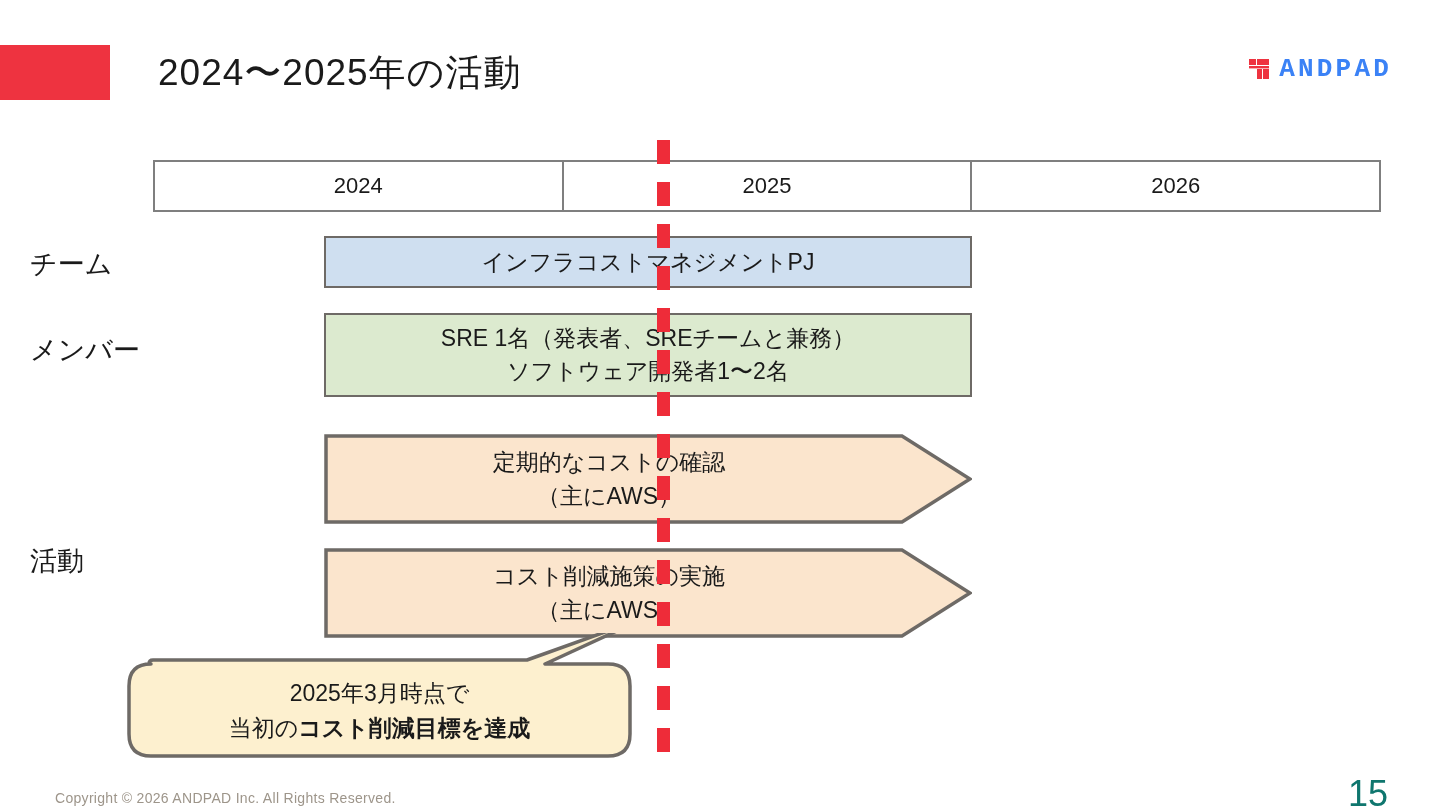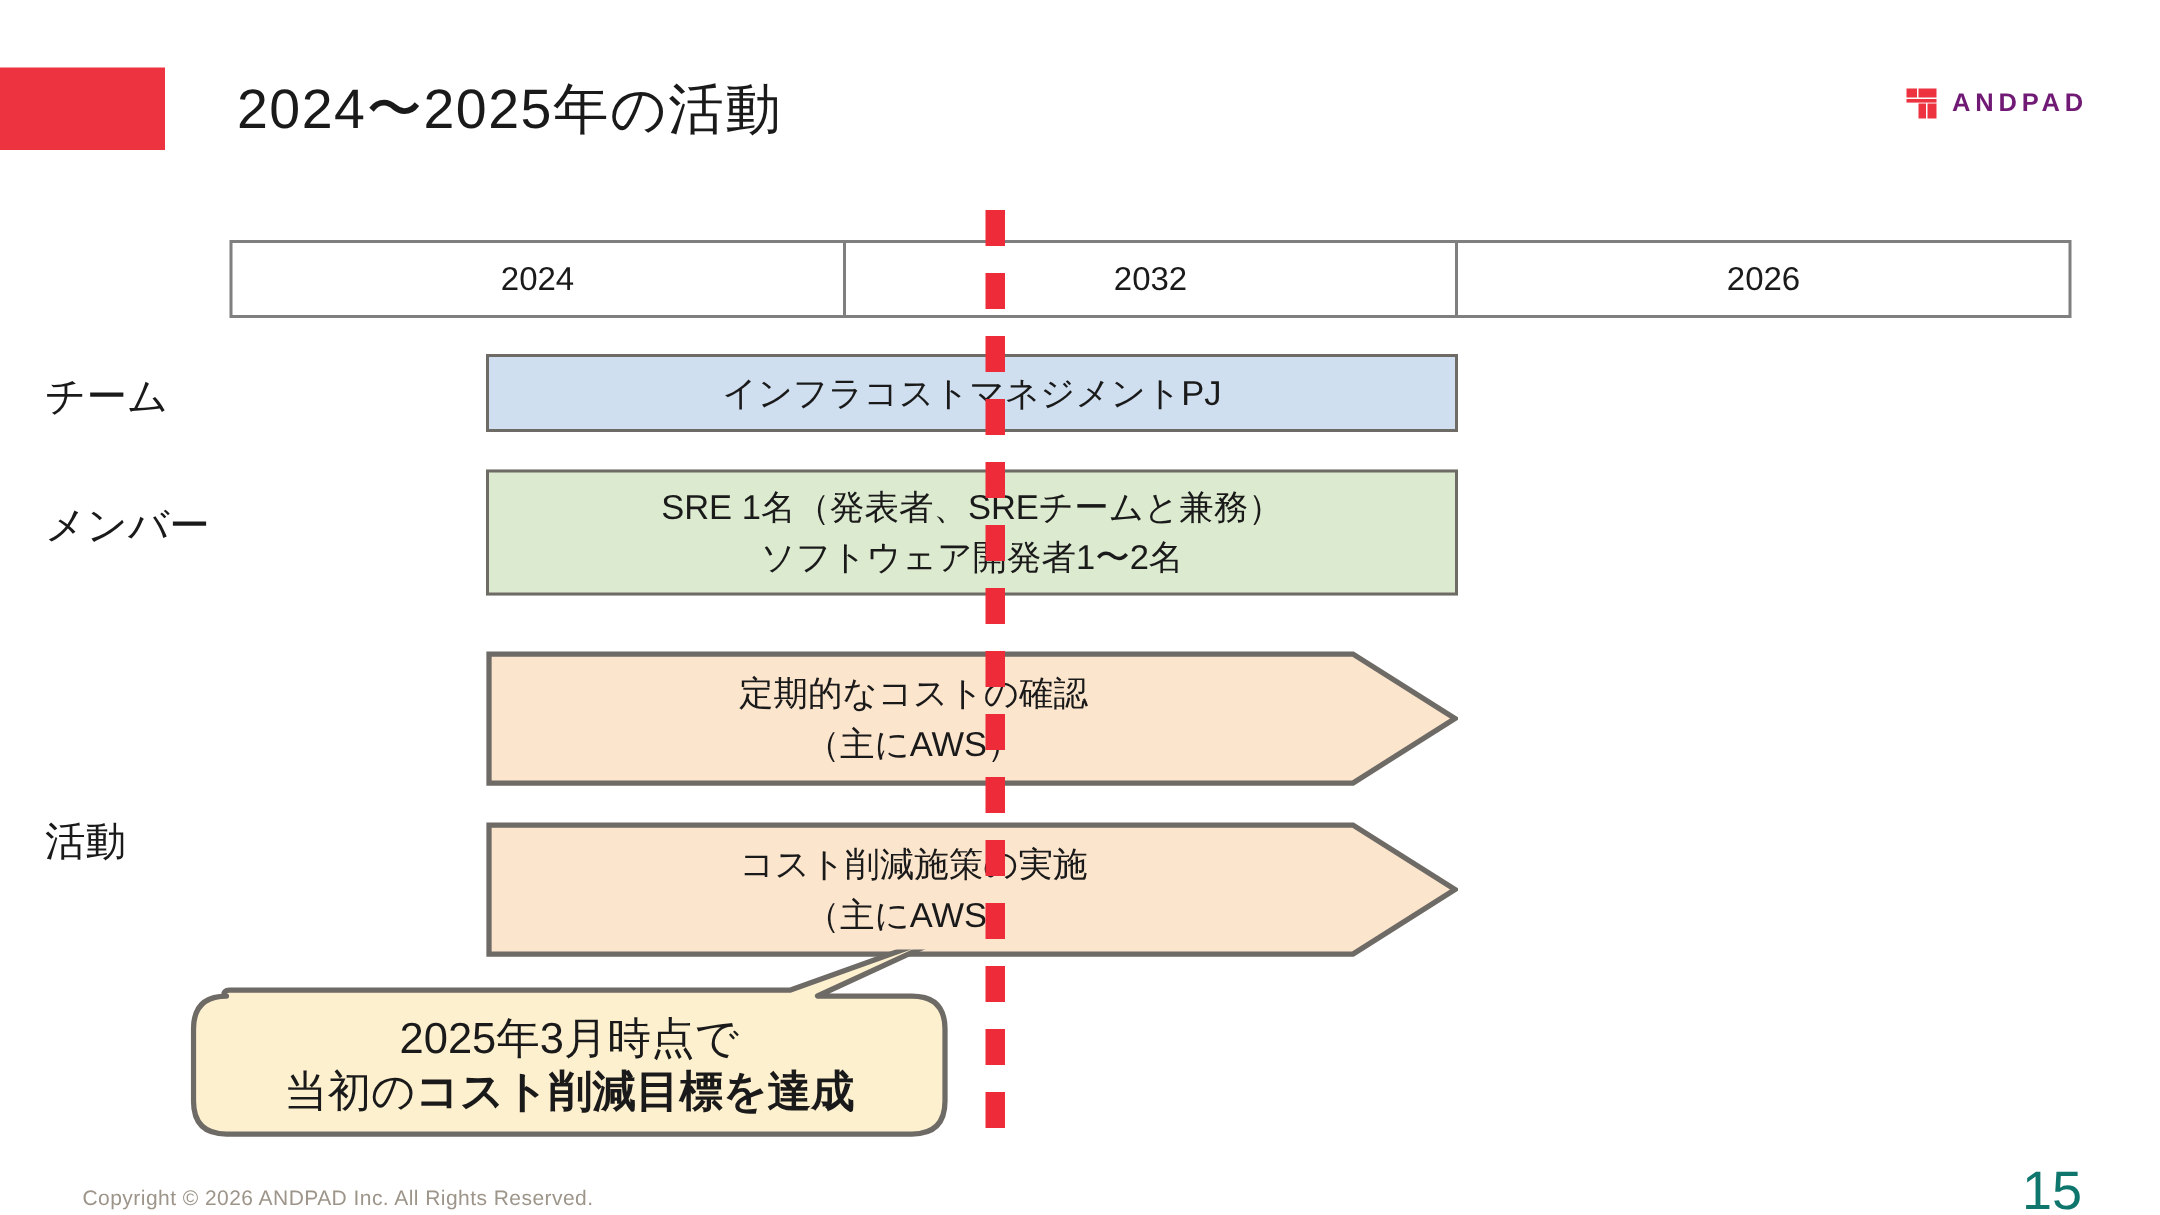--- a/index.html
+++ b/index.html
@@ -21,22 +21,22 @@
     position: absolute; left: 158px; top: 46px;
     font-size: 37px; font-weight: 400; color: #1a1a1a;
     letter-spacing: 1px; line-height: 54px; white-space: nowrap;
   }
   .logo {
     position: absolute; right: 48px; top: 58px;
     display: flex; align-items: center; gap: 9px;
   }
   .logo-mark { width: 22px; height: 22px; display: block; }
   .logo-text {
-    font-size: 17px; font-weight: 700; color: #701a75;
-    letter-spacing: 3.2px; line-height: 22px;
+    font-size: 26px; font-weight: 700; color: #3b82f6;
+    letter-spacing: 3.2px; line-height: 22px; font-family: Liberation Mono, monospace;
   }
 
   
   .year-row {
     position: absolute; left: 153px; top: 160px;
     width: 1228px; height: 52px;
     display: flex;
     border: 2px solid #7f7f7f;
     background: #fff;
   }
@@ -99,21 +99,21 @@
     font-size: 23px; color: #1a1a1a; line-height: 34px; text-align: center;
   }
 
   
   .callout { position: absolute; z-index: 4; }
   .callout svg { position: absolute; inset: 0; width: 100%; height: 100%; display: block; }
   .callout-text {
     position: absolute; left: 0; right: 0; top: 31px; bottom: 0;
     display: flex; flex-direction: column;
     align-items: center; justify-content: center;
-    font-size: 29px; color: #1a1a1a; line-height: 35px; text-align: center;
+    font-size: 23px; color: #1a1a1a; line-height: 35px; text-align: center;
   }
   .callout-text .b { font-weight: 700; }
   .callout-left  { left: 127px; top: 633px;  width: 505px; height: 125px; }
   .callout-right { left: 698px; top: 633px;  width: 495px; height: 125px; }
 
   
   .copyright {
     position: absolute; left: 55px; top: 790px;
     font-size: 14px; color: #9d958a; letter-spacing: .3px;
   }
@@ -136,21 +136,21 @@
       <rect x="9" y="1" width="12" height="6" fill="#ee3340"></rect>
       <rect x="1" y="8" width="20" height="2.4" fill="#ee3340"></rect>
       <rect x="9" y="11" width="5" height="10" fill="#ee3340"></rect>
       <rect x="15" y="11" width="6" height="10" fill="#ee3340"></rect>
     </svg>
     <span class="logo-text">ANDPAD</span>
   </div>
 
   <div class="year-row">
     <div class="year-cell">2024</div>
-    <div class="year-cell">2032</div>
+    <div class="year-cell">2025</div>
     <div class="year-cell">2026</div>
   </div>
 
   <div class="now-line"></div>
 
   <div class="row-label lbl-team">チーム</div>
   <div class="row-label lbl-member">メンバー</div>
   <div class="row-label lbl-act">活動</div>
 
   <div class="bar bar-team">

